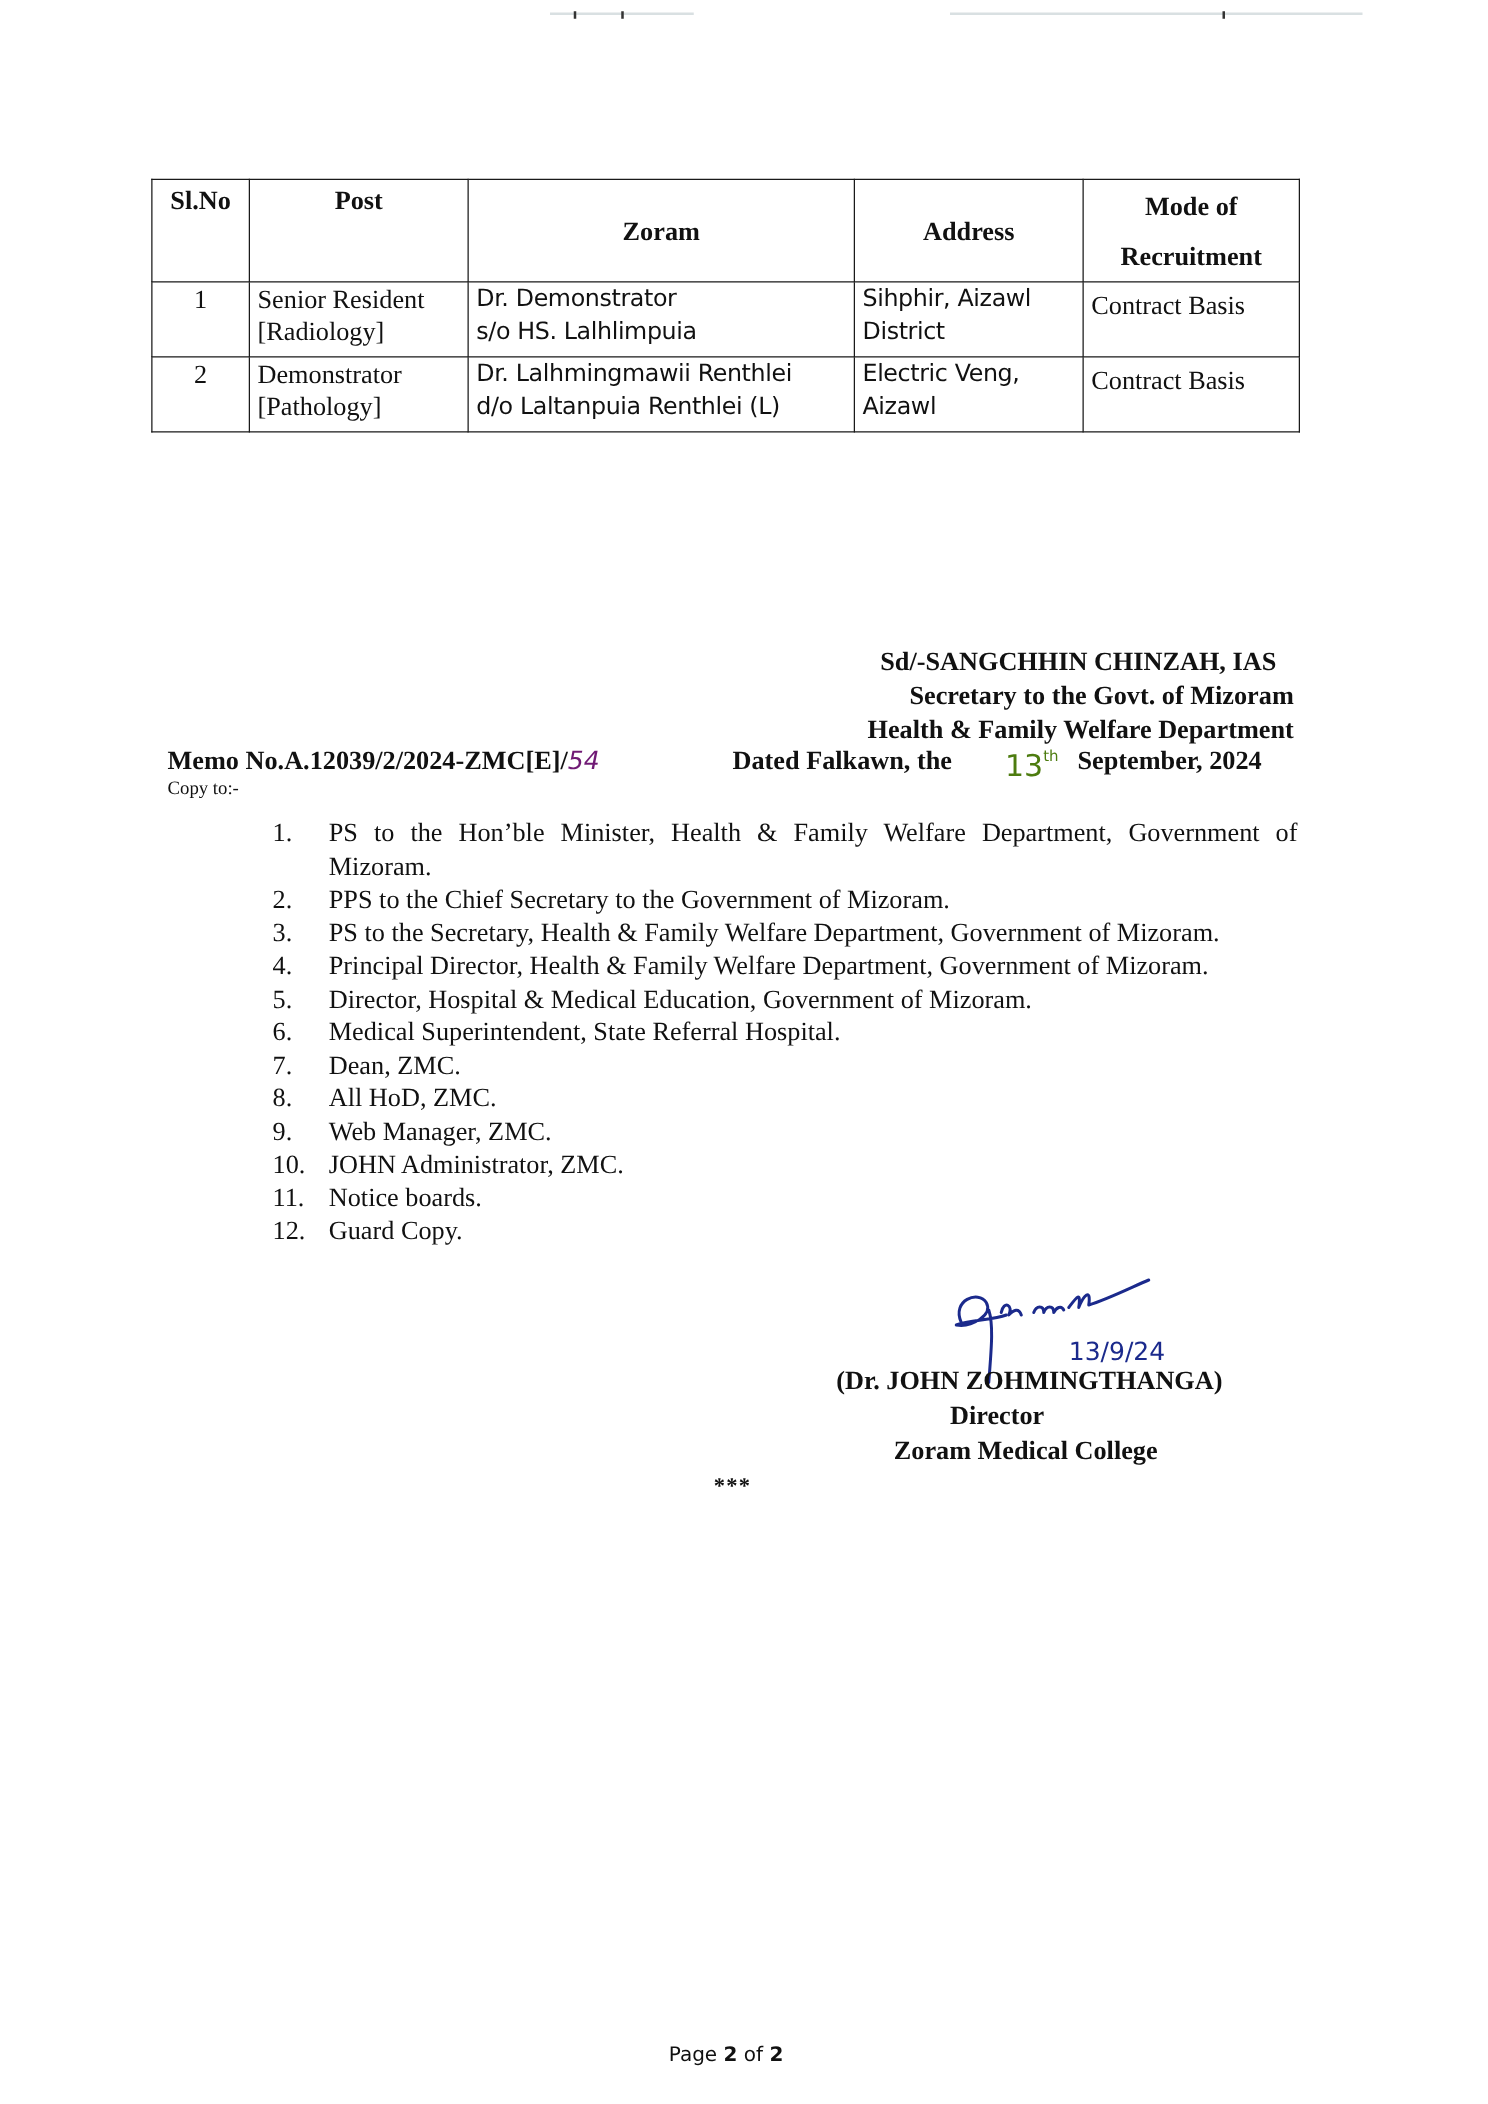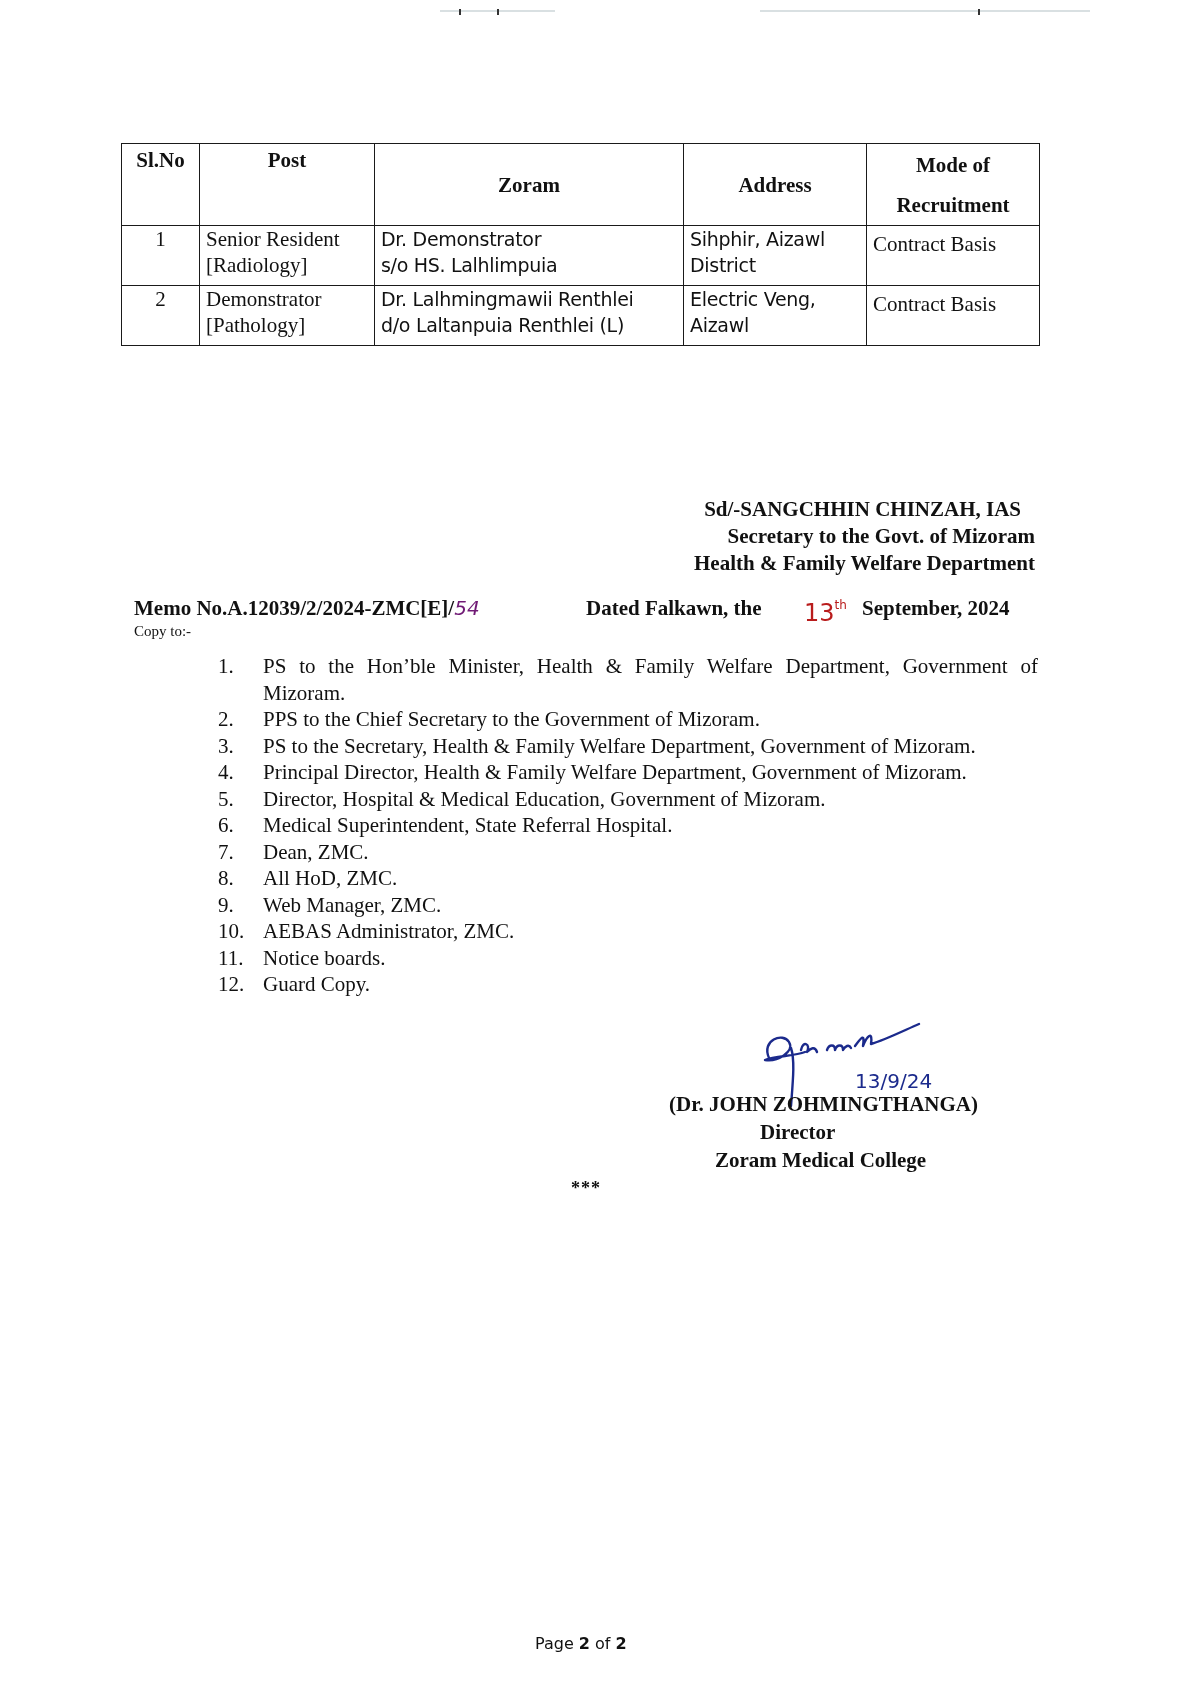--- a/index.html
+++ b/index.html
@@ -58,21 +58,21 @@
       font-size: 19px;
       letter-spacing: -0.3px;
     }
     .tbl td.mode { padding-top: 5px; }
     .tbl tr.row td { height: 54px; }
 
     
     .sig-block {
       position: absolute;
       right: 155px;
-      top: 496px;
+      top: 516px;
       text-align: right;
       font-weight: bold;
       font-size: 21px;
       line-height: 27px;
     }
     .sig-block div { white-space: nowrap; }
     .sig-line1 { margin-right: 14px; }
     .sig-line2 { margin-right: 0; }
 
     .memo-line {
@@ -92,21 +92,21 @@
       font-style: italic;
       font-size: 20px;
     }
     .dated { position: absolute; left: 452px; top: 0; }
     .date-hand {
       position: absolute;
       left: 670px;
       top: 2px;
       font-family: "DejaVu Sans", sans-serif;
       font-weight: normal;
-      color: #b91c1c;
+      color: #4d7c0f;
       font-size: 24px;
       text-align: right;
     }
     .date-hand sup { font-size: 12px; vertical-align: 12px; }
     .month-year { position: absolute; left: 728px; top: 0; }
 
     .copy-to {
       position: absolute;
       left: 134px;
       top: 623px;
@@ -250,21 +250,21 @@
 <ol class="copy-list">
   <li><span class="num">1.</span><span>PS to the Hon’ble Minister, Health &amp; Family Welfare Department, Government of Mizoram.</span></li>
   <li><span class="num">2.</span><span>PPS to the Chief Secretary to the Government of Mizoram.</span></li>
   <li><span class="num">3.</span><span>PS to the Secretary, Health &amp; Family Welfare Department, Government of Mizoram.</span></li>
   <li><span class="num">4.</span><span>Principal Director, Health &amp; Family Welfare Department, Government of Mizoram.</span></li>
   <li><span class="num">5.</span><span>Director, Hospital &amp; Medical Education, Government of Mizoram.</span></li>
   <li><span class="num">6.</span><span>Medical Superintendent, State Referral Hospital.</span></li>
   <li><span class="num">7.</span><span>Dean, ZMC.</span></li>
   <li><span class="num">8.</span><span>All HoD, ZMC.</span></li>
   <li><span class="num">9.</span><span>Web Manager, ZMC.</span></li>
-  <li><span class="num">10.</span><span>AEBAS Administrator, ZMC.</span></li>
+  <li><span class="num">10.</span><span>JOHN Administrator, ZMC.</span></li>
   <li><span class="num">11.</span><span>Notice boards.</span></li>
   <li><span class="num">12.</span><span>Guard Copy.</span></li>
 </ol>
 
 <svg class="handsig" viewBox="0 0 210 100">
   <g fill="none" stroke="#1b2a8c" stroke-width="2.4" stroke-linecap="round" stroke-linejoin="round">
     <path d="M14 48 C 6 30, 28 22, 34 32 C 40 42, 22 52, 10 50 C 20 46, 40 46, 50 42 M 36 38 C 40 50, 38 70, 36 96"></path>
     <path d="M 46 40 C 48 30, 56 34, 52 42 C 56 38, 60 36, 62 42"></path>
     <path d="M 72 40 C 74 34, 80 34, 80 40 C 82 34, 88 34, 88 40 C 90 36, 94 34, 96 38"></path>
     <path d="M 100 36 C 106 28, 110 22, 108 36 C 112 26, 118 20, 116 34 C 130 30, 150 20, 164 14"></path>

